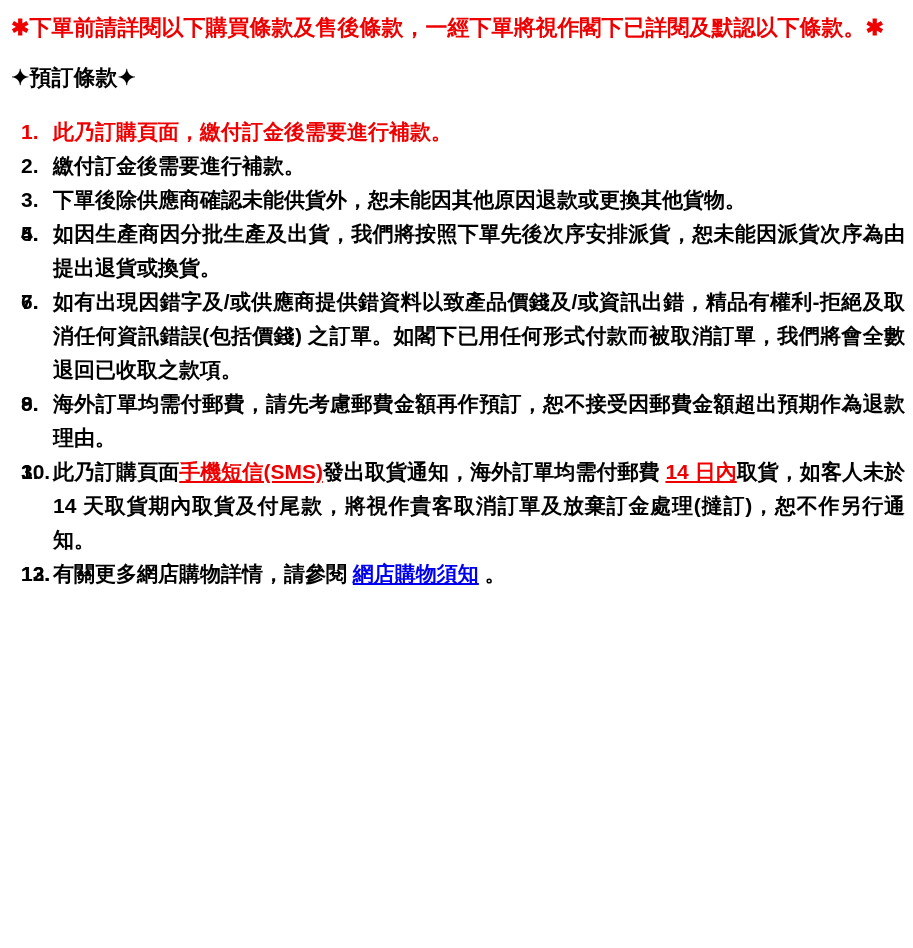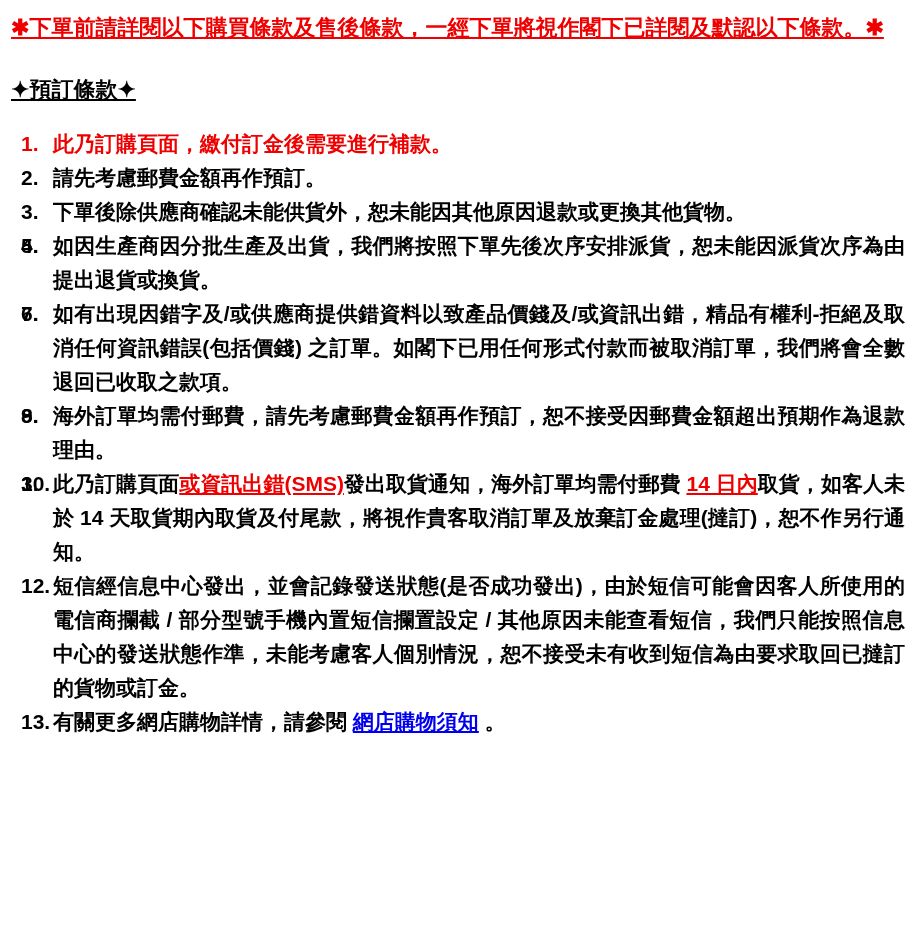--- a/index.html
+++ b/index.html
@@ -15,30 +15,28 @@
     font-weight: bold;
     color: #000000;
   }
   .page {
     padding: 12px 8px 0 10px;
   }
   .warning {
     color: var(--alert-red, #ee0000);
     font-size: 22px;
     line-height: 28px;
-    text-decoration: underline;
-    margin: 2px 0 12px 1px;
+    margin: 2px 0 0 1px;
     white-space: nowrap;
   }
   .section-title {
     display: inline-block;
     font-size: 22px;
     line-height: 28px;
     color: #000000;
-    text-decoration: underline;
     margin: 22px 0 0 1px;
   }
   .terms {
     margin-top: 23px;
   }
   .term {
     position: relative;
     padding-left: 43px;
     font-size: 21px;
     line-height: 34px;
@@ -76,21 +74,21 @@
 
   <div class="terms">
 
     <div class="term">
       <span class="num red">1.</span>
       <span class="red">此乃訂購頁面，繳付訂金後需要進行補款。</span>
     </div>
 
     <div class="term">
       <span class="num">2.</span>
-      <span>請先考慮郵費金額再作預訂。</span>
+      <span>繳付訂金後需要進行補款。</span>
     </div>
 
     <div class="term">
       <span class="num">3.</span>
       <span>下單後除供應商確認未能供貨外，恕未能因其他原因退款或更換其他貨物。</span>
     </div>
 
     <div class="term">
       <span class="num">4.</span>
     </div>
@@ -117,26 +115,25 @@
       <span class="num">9.</span>
       <span>海外訂單均需付郵費，請先考慮郵費金額再作預訂，恕不接受因郵費金額超出預期作為退款理由。</span>
     </div>
 
     <div class="term">
       <span class="num">10.</span>
     </div>
 
     <div class="term">
       <span class="num">3.</span>
-      <span>此乃訂購頁面</span><span class="red-u">或資訊出錯(SMS)</span><span>發出取貨通知，海外訂單均需付郵費 </span><span class="red-u">14 日內</span><span>取貨，如客人未於 14 天取貨期內取貨及付尾款，將視作貴客取消訂單及放棄訂金處理(撻訂)，恕不作另行通知。</span>
+      <span>此乃訂購頁面</span><span class="red-u">手機短信(SMS)</span><span>發出取貨通知，海外訂單均需付郵費 </span><span class="red-u">14 日內</span><span>取貨，如客人未於 14 天取貨期內取貨及付尾款，將視作貴客取消訂單及放棄訂金處理(撻訂)，恕不作另行通知。</span>
     </div>
 
     <div class="term">
       <span class="num">12.</span>
-      <span>短信經信息中心發出，並會記錄發送狀態(是否成功發出)，由於短信可能會因客人所使用的電信商攔截 / 部分型號手機內置短信攔置設定 / 其他原因未能查看短信，我們只能按照信息中心的發送狀態作準，未能考慮客人個別情況，恕不接受未有收到短信為由要求取回已撻訂的貨物或訂金。</span>
     </div>
 
     <div class="term">
       <span class="num">13.</span>
       <span>有關更多網店購物詳情，請參閱 </span><span class="link">網店購物須知</span><span> 。</span>
     </div>
 
   </div>
 </div>
 

